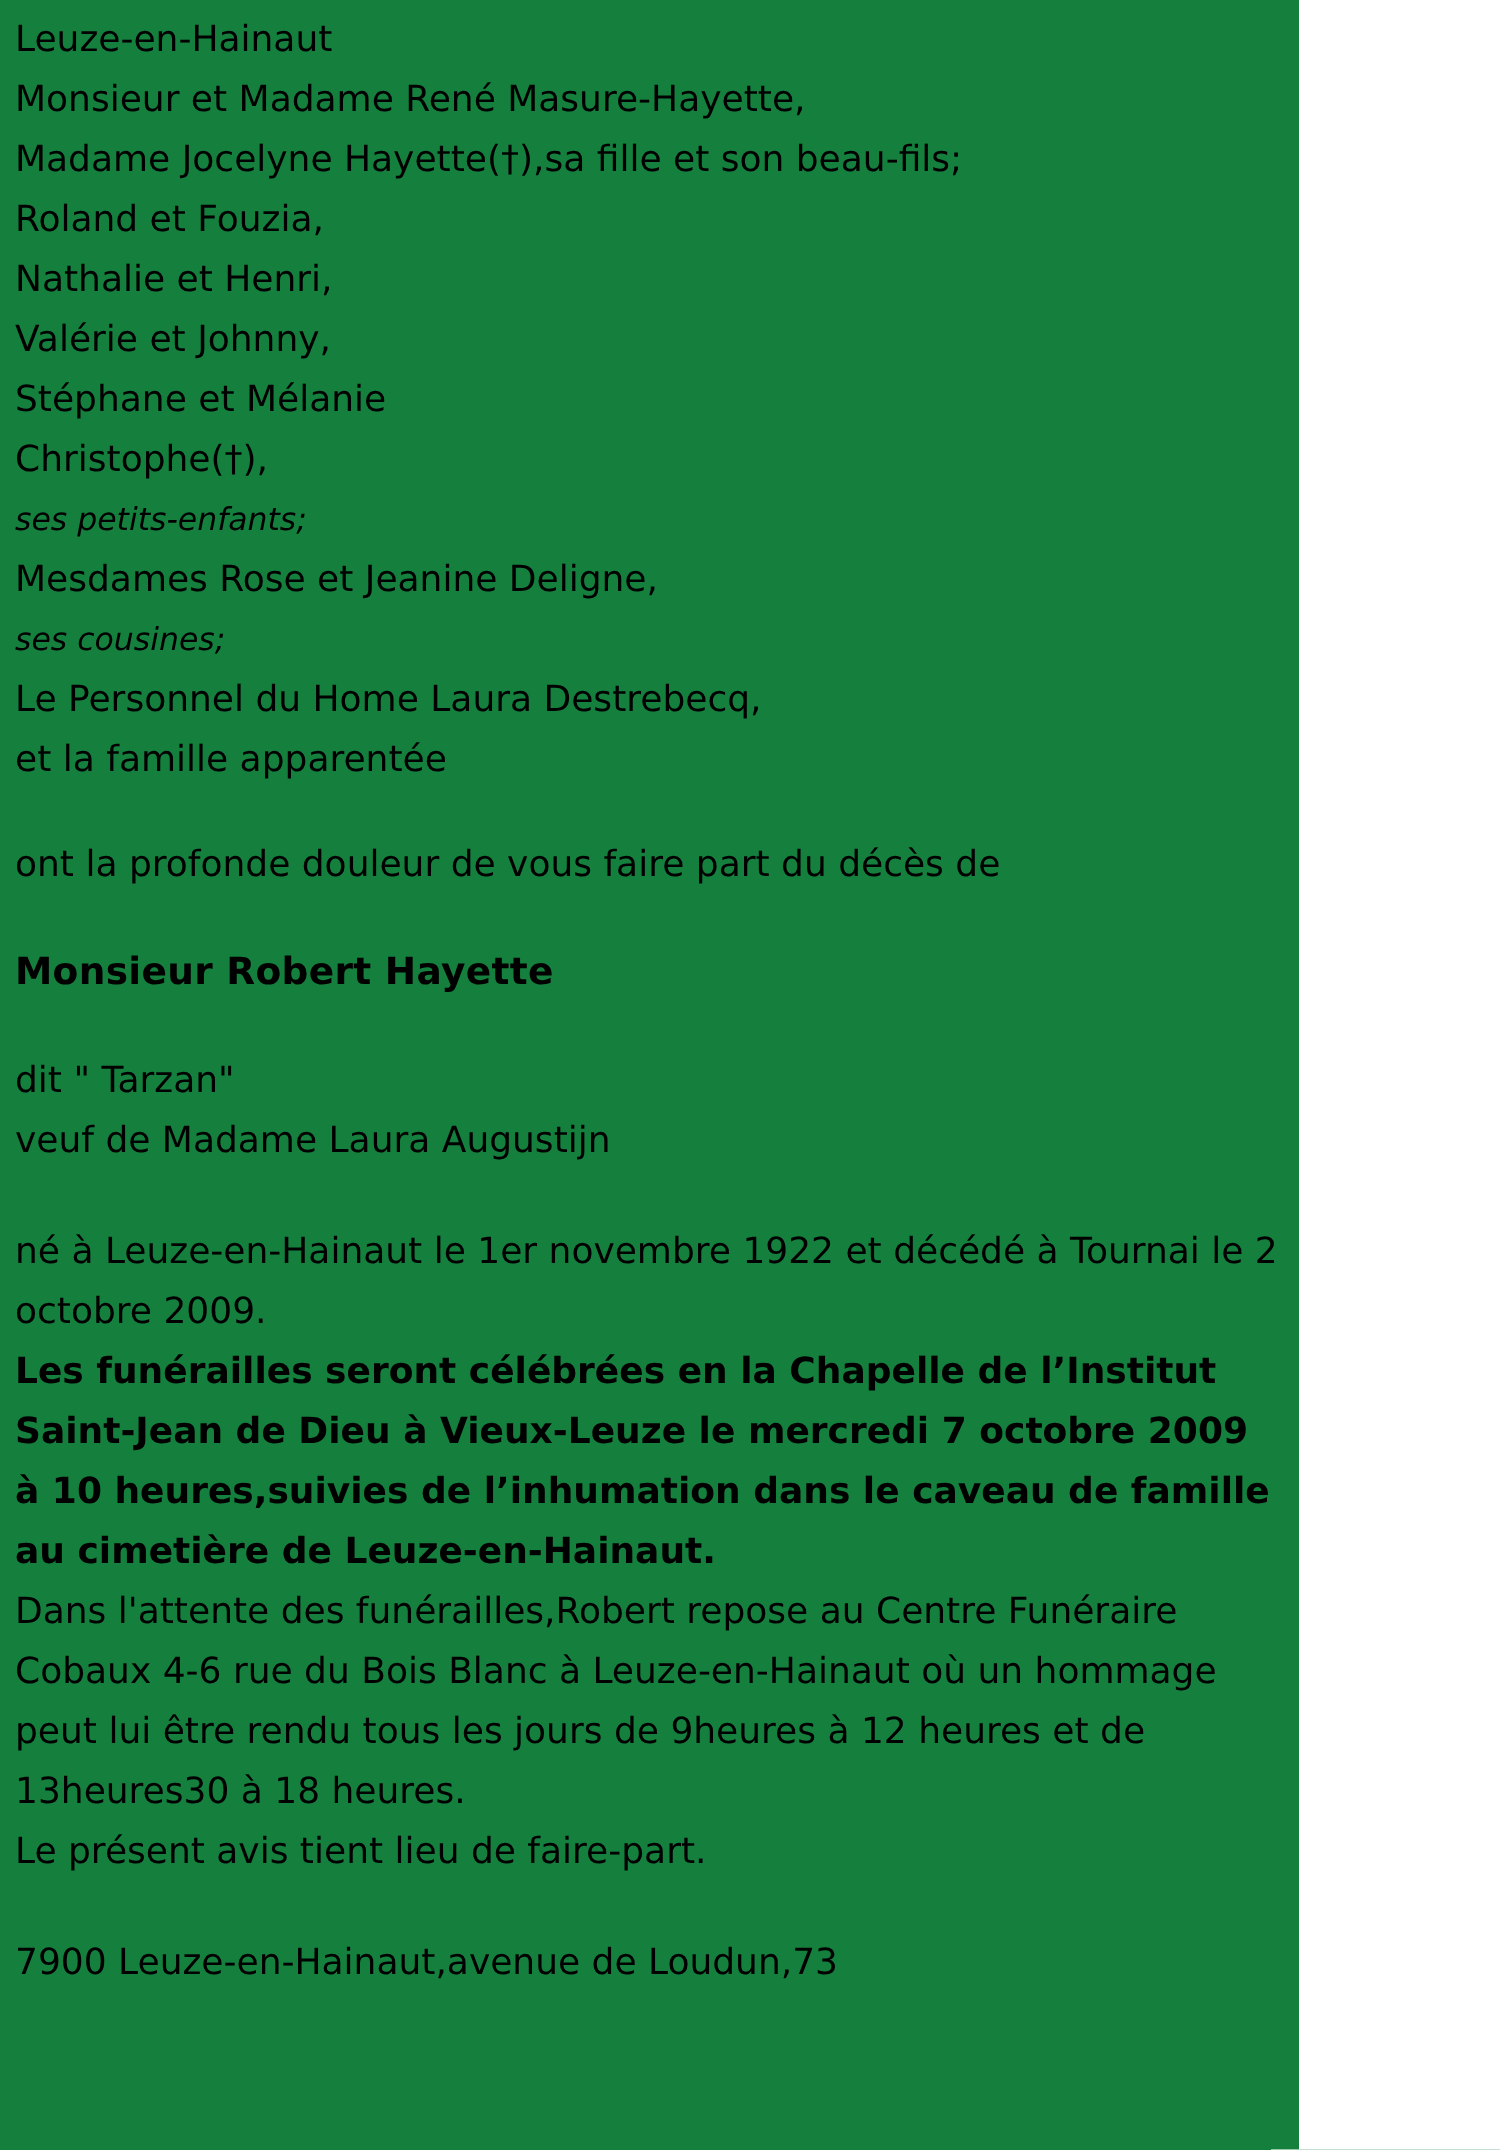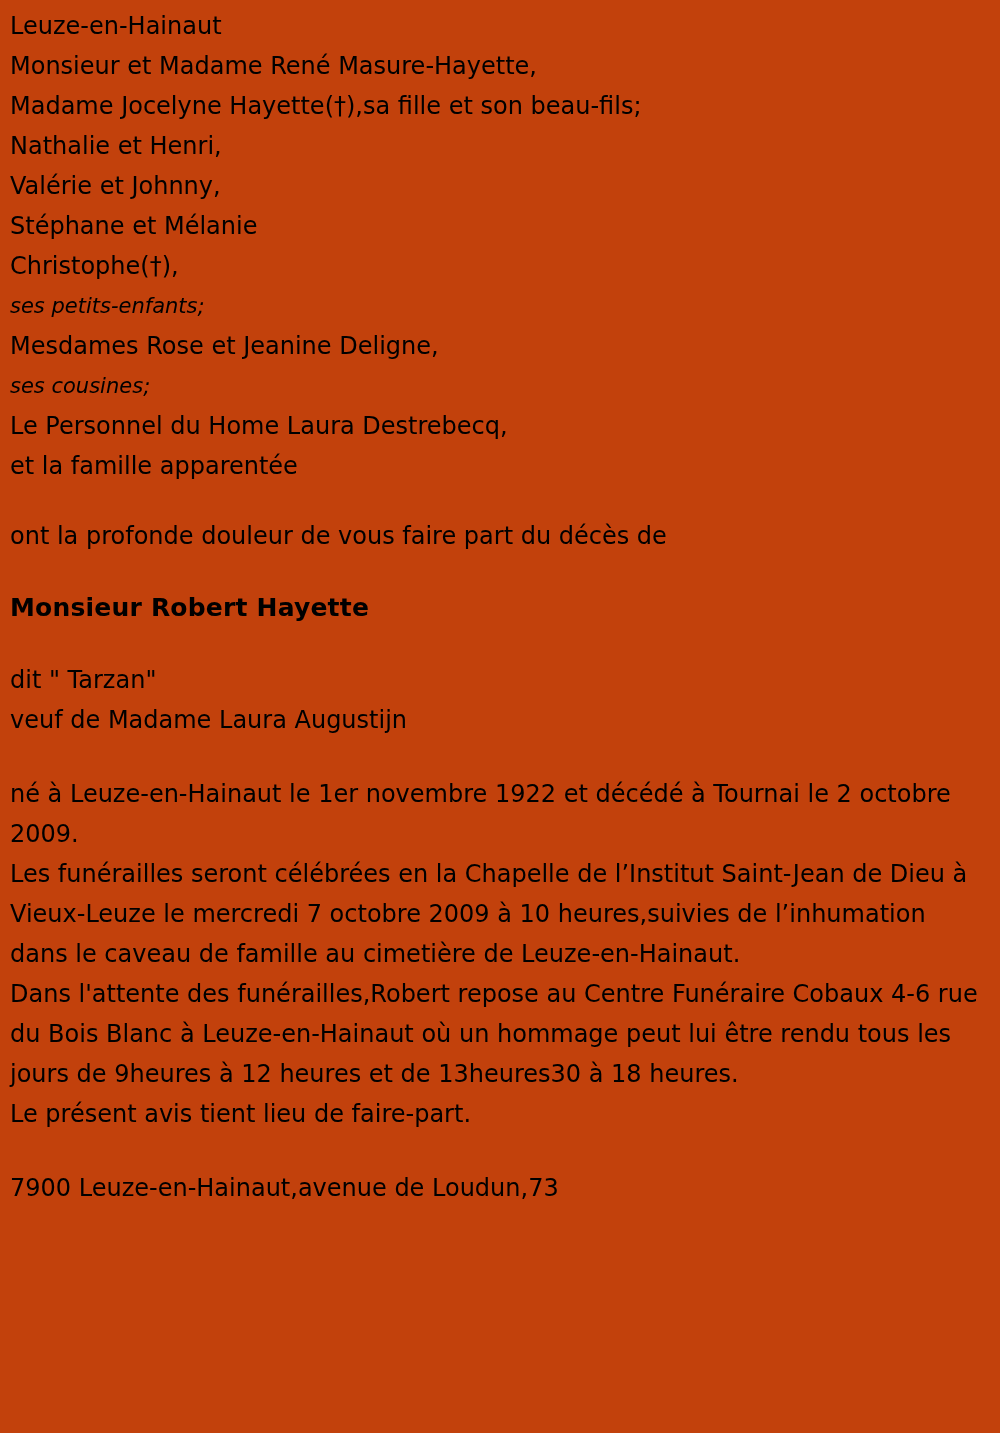--- a/index.html
+++ b/index.html
@@ -5,23 +5,23 @@
   html, body {
     margin: 0;
     padding: 0;
     background: #ffffff;
   }
   body {
     font-family: "DejaVu Sans", sans-serif;
   }
   .page {
     position: relative;
-    width: 1000px;
+    width: 866px;
     height: 1433px;
-    background: #c2410c;
+    background: #15803d;
     overflow: hidden;
     box-sizing: border-box;
     padding: 0;
   }
   .content {
     position: absolute;
     left: 10px;
     top: 6px;
     right: 10px;
   }
@@ -53,34 +53,35 @@
     letter-spacing: 0.2px;
   }
   .para {
     font-size: 24px;
     line-height: 40px;
     color: #000000;
   }
   .para-bold {
     font-size: 24px;
     line-height: 40px;
-    font-weight: normal;
+    font-weight: bold;
     color: #000000;
   }
 </style>
 </head>
 <body>
 
 <div class="page">
   <div class="content">
 
     <div class="line">Leuze-en-Hainaut</div>
 
     <div class="line">Monsieur et Madame René Masure-Hayette,</div>
     <div class="line">Madame Jocelyne Hayette(†),sa fille et son beau-fils;</div>
+    <div class="line">Roland et Fouzia,</div>
     <div class="line">Nathalie et Henri,</div>
     <div class="line">Valérie et Johnny,</div>
     <div class="line">Stéphane et Mélanie</div>
     <div class="line">Christophe(†),</div>
 
     <div class="line-right">ses petits-enfants;</div>
 
     <div class="line">Mesdames Rose et Jeanine Deligne,</div>
 
     <div class="line-right">ses cousines;</div>

